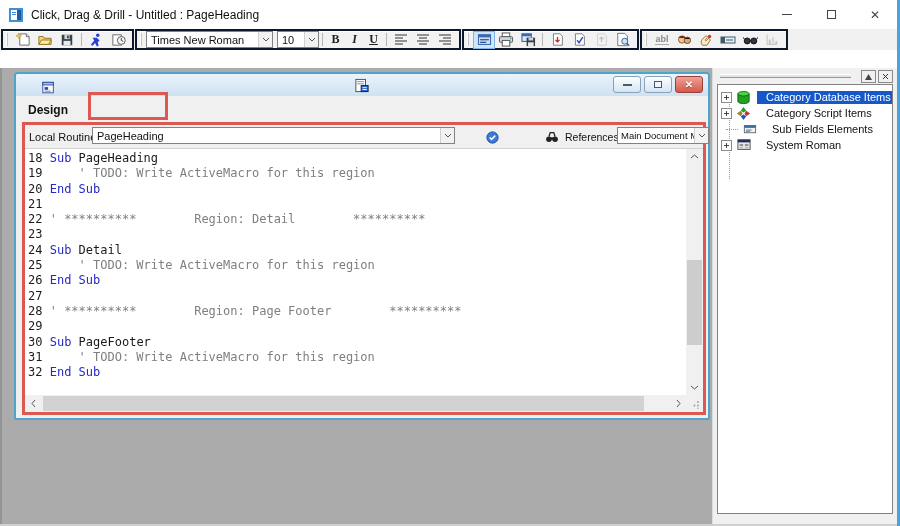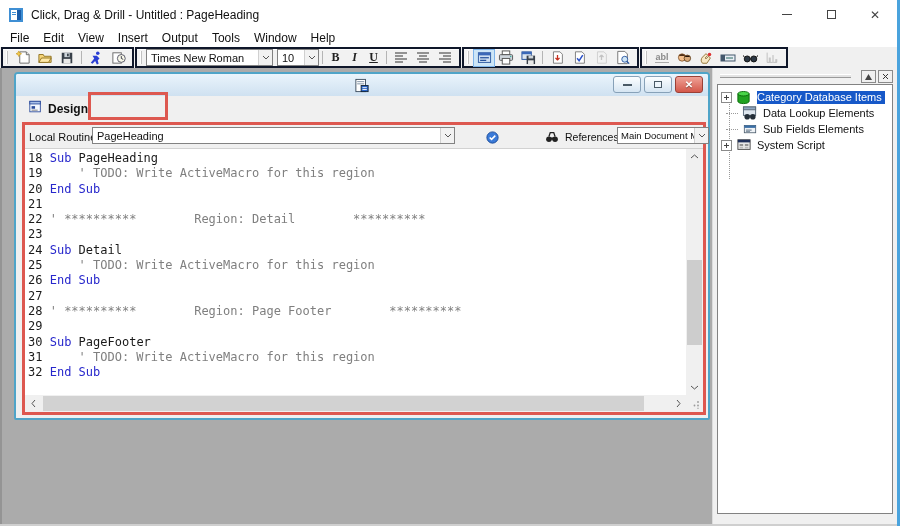--- a/index.html
+++ b/index.html
@@ -46,21 +46,21 @@
   .child-tb { height:22px; background:linear-gradient(#eaf4fc,#cfe1f1); display:flex; align-items:center; padding:4px 4px; position:relative; border-radius:2px 2px 0 0;flex-direction:column; }
   .child-title { font-size:12px; font-weight:bold; color:#222; margin-left:5px; }
   .cwc { position:absolute; right:5px; top:2px; display:flex; gap:3px; }
   .cbtn { width:28px; height:17px; border:1px solid #87a1b8; border-radius:3px; background:linear-gradient(#fcfeff,#d6e5f2); display:flex; align-items:center; justify-content:center; }
   .cbtn .mg { width:9px; height:2px; background:#4a5a66; }
   .cbtn .xg { width:8px; height:7px; border:1px solid #4a5a66; background:#eef5fb; }
   .cbtn.close { background:linear-gradient(#efa297,#d4584b); border-color:#9b4036; }
   .cbtn.close span { color:#fff; font-weight:bold; font-size:10px; line-height:1; text-shadow:0 1px 1px rgba(0,0,0,.4); }
 
   .tabrow { height:26px; background:#f0f0f0; display:flex; align-items:flex-end; padding-left:5px; position:relative; }
-  .tab { display:flex; align-items:center; gap:5px; font-size:12px; font-weight:bold; color:#111; padding:4px 9px 5px 7px; }
+  .tab { display:flex; align-items:center; gap:5px; font-size:12px; font-weight:bold; color:#111; padding:4px 9px 5px 7px;flex-direction:column; }
   .tab.active { background:#fff; border:1px solid #9a9a9a; border-bottom:none; padding-bottom:6px; }
 
   .anno { border:3px solid #dd5850; position:absolute; pointer-events:none; z-index:8; }
   .anno-tab { left:72px; top:18px; width:80px; height:28px; }
 
   .redbox { position:absolute; left:6px; top:48px; right:2px; bottom:3px; border:3px solid #dd5850; background:#fff; display:flex; flex-direction:column; }
 
   .macrobar { height:24px; background:#f0f0f0; border-bottom:1px solid #d2d2d2; position:relative; font-size:11px; color:#111; flex:none; }
   .mb-label1 { position:absolute; left:4px; top:6px; }
   .mb-combo1 { position:absolute; left:67px; top:2px; width:363px; }
@@ -95,21 +95,21 @@
   .phead { position:relative; height:16px; }
   .pgrip { position:absolute; left:7px; right:46px; top:6px; height:4px; border-top:1px solid #fff; border-bottom:1px solid #9a9a9a; background:#e3e3e3; }
   .pbtns { position:absolute; right:4px; top:2px; display:flex; gap:2px; }
   .pbtn { width:15px; height:13px; border:1px solid #8a8a8a; background:#f0f0f0; display:flex; align-items:center; justify-content:center; }
   .treebox { position:absolute; left:4px; right:4px; top:16px; bottom:12px; background:#fff; border:1px solid #828282; overflow:hidden; padding:4px 0 0 2px; }
   .tree-rail { position:absolute; left:11px; top:10px; height:84px; border-left:1px dotted #9a9a9a; }
   .tree-row { display:flex; align-items:center; height:16px; font-size:11px; color:#111; position:relative; }
   .expander { width:11px; height:11px; border:1px solid #8a8a8a; background:#fff; margin-left:1px; display:flex; align-items:center; justify-content:center; flex:none; }
   .noexp { width:12px; margin-left:6px; border-top:1px dotted #9a9a9a; flex:none; }
   .t-icon { width:18px; height:15px; margin:0 3px 0 4px; flex:none; display:flex; align-items:center; }
-  .t-label { padding:0 3px 1px 0; white-space:nowrap; }
+  .t-label { padding:0 3px 1px 9px; white-space:nowrap; }
   .tree-row.selected .t-label { background:#1658c8; color:#fff; }
 
   .right-blue { position:absolute; right:0; top:0; width:3px; height:526px; background:#4aa3dd; }
   .bottomedge { position:absolute; left:0; bottom:0; width:900px; height:2px; background:#cfcfcf; }
 </style>
 </head>
 <body>
 
 <div class="app">
 
@@ -130,30 +130,20 @@
         </div>
       <div class="wc">
           <span class="g-max"></span>
         </div>
       <div class="wc">
           <span class="g-close">✕</span>
         </div>
     </div>
   </div>
 
-  <div class="menubar" id="menubar">
-      <span class="menu-item">File</span>
-      <span class="menu-item">Edit</span>
-      <span class="menu-item">View</span>
-      <span class="menu-item">Insert</span>
-      <span class="menu-item">Output</span>
-      <span class="menu-item">Tools</span>
-      <span class="menu-item">Window</span>
-      <span class="menu-item">Help</span>
-    </div>
 
   <div class="toolbar">
     <div class="band">
       <span class="grip"></span>
       <div class="tbtn">
           <svg width="15" height="15" viewBox="0 0 16 16">
             <path d="M4 2h7l3 3v9H4z" fill="#fff" stroke="#6a6a6a"></path>
             <path d="M11 2v3h3" fill="#e8e8e8" stroke="#6a6a6a"></path>
             <path d="M3 1l1 2 2 1-2 1-1 2-1-2-2-1 2-1z" fill="#f2c84b" stroke="#b8860b" stroke-width=".5"></path>
           </svg>
@@ -477,31 +467,34 @@
               </span>
               <span class="t-icon">
                 <svg width="15" height="15" viewBox="0 0 16 16">
                   <path d="M2 4v8c0 1.4 2.7 2.5 6 2.5s6-1.1 6-2.5V4" fill="#21a321" stroke="#0b6b0b"></path>
                   <ellipse cx="8" cy="4" rx="6" ry="2.4" fill="#49d549" stroke="#0b6b0b"></ellipse>
                 </svg>
               </span>
               <span class="t-label">Category Database Items</span>
             </div>
             <div class="tree-row">
-              <span class="noexp"></span>
+              <span class="expander">
+                <svg width="5" height="5" viewBox="0 0 5 5">
+                  <path d="M0 2.5h5M2.5 0v5" stroke="#444"></path>
+                </svg>
+              </span>
               <span class="t-icon">
-                <svg width="16" height="15" viewBox="0 0 16 16">
-                  <rect x="1" y="1" width="13" height="9" fill="#dfe7ef" stroke="#5a6a7a"></rect>
-                  <rect x="1" y="1" width="13" height="3" fill="#8fa6bf" stroke="#5a6a7a"></rect>
-                  <circle cx="5" cy="11.5" r="3" fill="#26303a"></circle>
-                  <circle cx="11" cy="11.5" r="3" fill="#26303a"></circle>
-                  <path d="M7.5 11.5h1" stroke="#26303a"></path>
-                </svg>
-              </span>
-              <span class="t-label">Data Lookup Elements</span>
+                <svg width="15" height="15" viewBox="0 0 16 16">
+                  <path d="M8 1l3 4-3 2-3-2z" fill="#2a9a2a"></path>
+                  <path d="M15 8l-4 3-2-3 2-3z" fill="#c23333"></path>
+                  <path d="M8 15l-3-4 3-2 3 2z" fill="#2a50c8"></path>
+                  <path d="M1 8l4-3 2 3-2 3z" fill="#9a8a20"></path>
+                </svg>
+              </span>
+              <span class="t-label">Category Script Items</span>
             </div>
             <div class="tree-row">
               <span class="noexp"></span>
               <span class="t-icon">
                 <svg width="16" height="13" viewBox="0 0 16 16">
                   <rect x="1" y="3" width="14" height="9" fill="#eef2f6" stroke="#4a5a6a"></rect>
                   <rect x="1" y="3" width="14" height="3" fill="#3a6ea5"></rect>
                   <rect x="3" y="8" width="7" height="1.5" fill="#7a8a9a"></rect>
                   <rect x="3" y="10" width="5" height="1.5" fill="#7a8a9a"></rect>
                 </svg>
@@ -517,21 +510,21 @@
               <span class="t-icon">
                 <svg width="16" height="14" viewBox="0 0 16 16">
                   <rect x="1" y="2" width="14" height="11" fill="#e8e8e8" stroke="#444"></rect>
                   <rect x="1" y="2" width="14" height="3" fill="#20305a"></rect>
                   <rect x="3" y="7" width="4" height="2" fill="#888"></rect>
                   <rect x="9" y="7" width="4" height="2" fill="#888"></rect>
                   <rect x="3" y="10" width="4" height="2" fill="#bbb"></rect>
                   <rect x="9" y="10" width="4" height="2" fill="#bbb"></rect>
                 </svg>
               </span>
-              <span class="t-label">System Script</span>
+              <span class="t-label">System Roman</span>
             </div>
           </div>
       </div>
     </div>
 
     <div class="bottomedge"></div>
   </div>
 
   <div class="right-blue"></div>
 </div>

